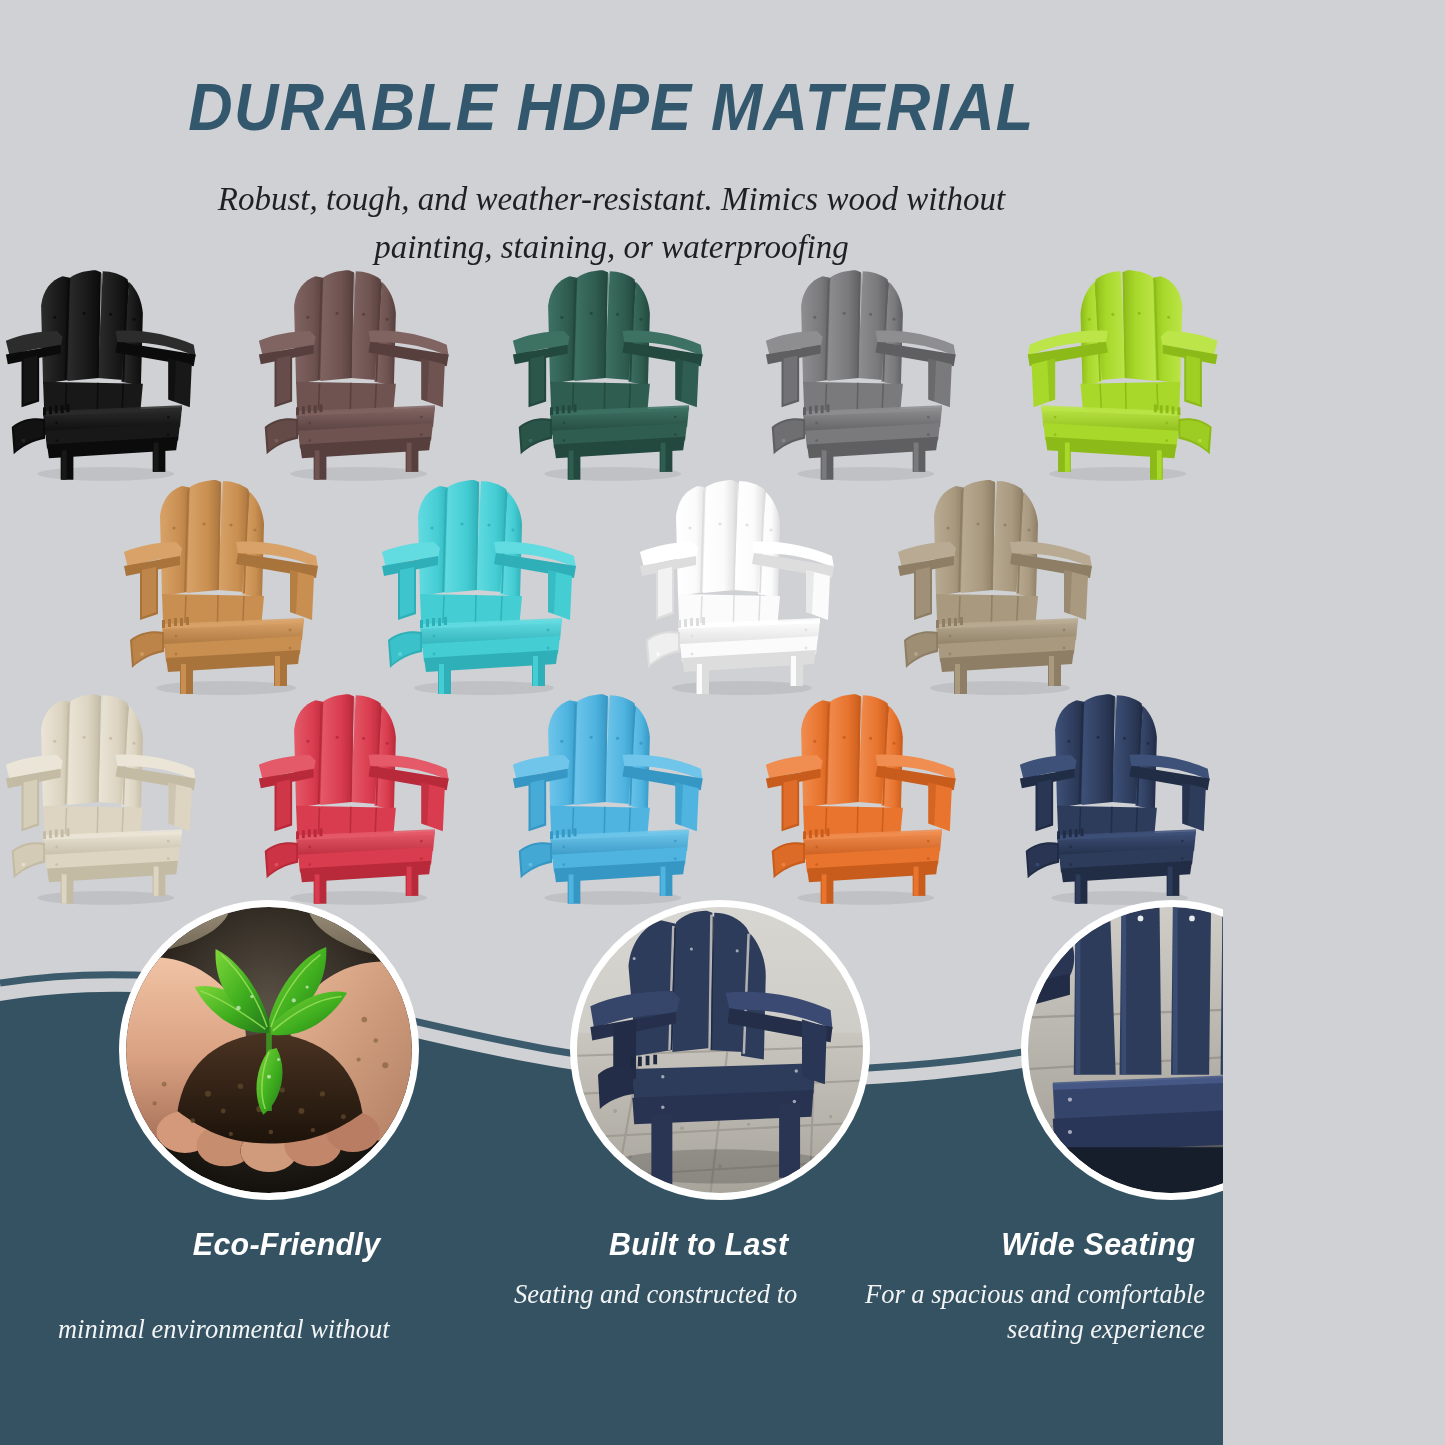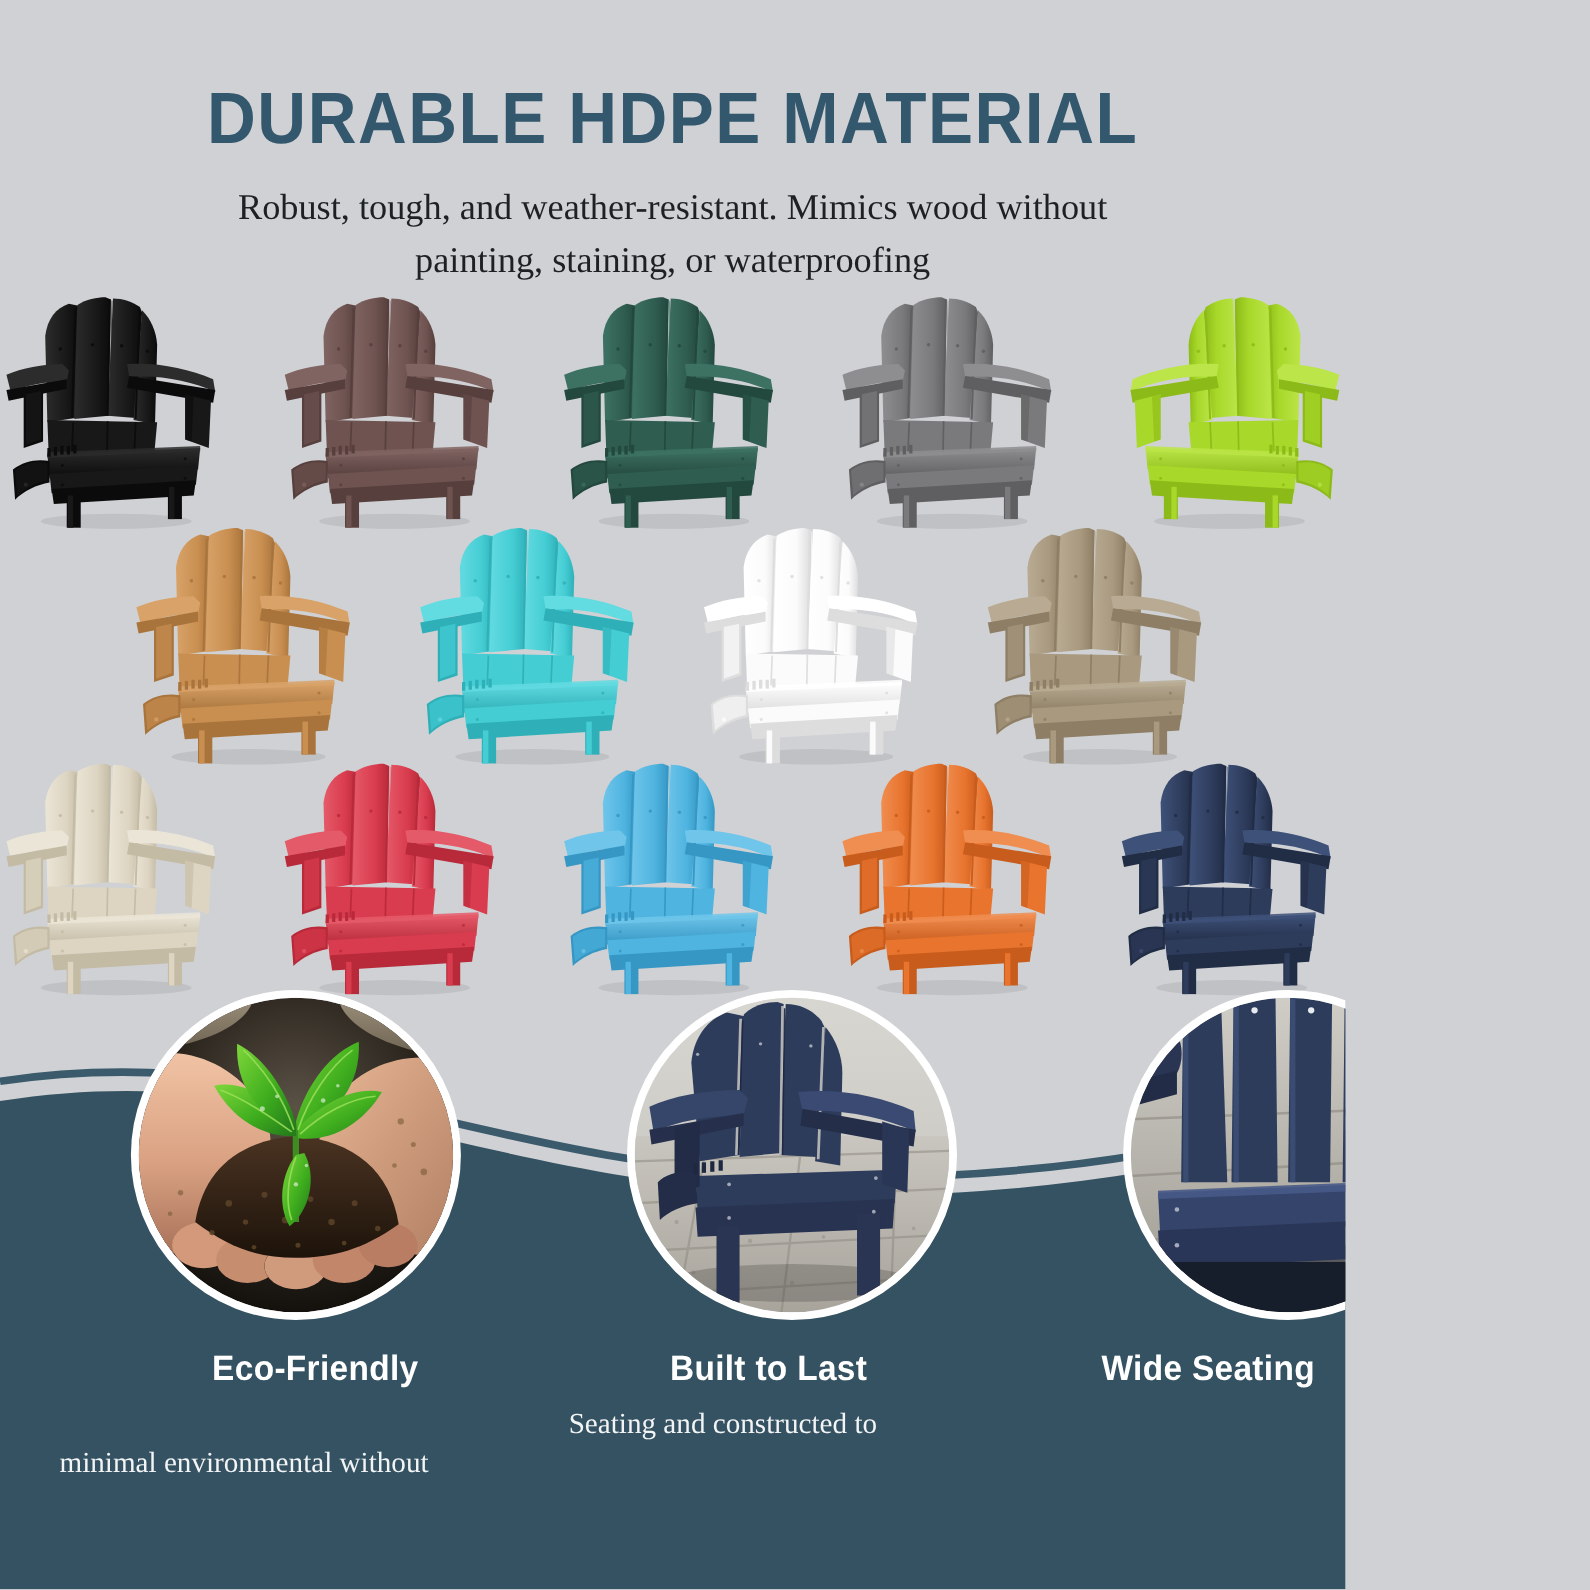--- a/index.html
+++ b/index.html
@@ -3,36 +3,36 @@
 <meta charset="utf-8">
 <style>
   * { margin:0; padding:0; box-sizing:border-box; }
   html,body { width:1445px; height:1445px; }
   body {
     font-family:"Liberation Sans", sans-serif;
     background:#cfd1d4;
     overflow:hidden;
     position:relative;
   }
-  #page { position:relative; width:1223px; height:1445px; overflow:hidden; background:#cfd1d4; }
+  #page { position:relative; width:1223px; height:1445px; overflow:hidden; background:#cfd1d4;font-style:italic; }
 
   
   .header { position:absolute; top:0; left:0; width:100%; text-align:center; padding-top:74px; }
   .title {
     font-family:"Liberation Sans", sans-serif;
     font-weight:bold;
     font-size:66px;
     letter-spacing:1.5px;
     color:#33586e;
     line-height:1.0;
     transform:scaleX(0.93);
     transform-origin:center;
   }
   .subtitle {
-    margin-top:26px;
+    margin-top:36px;
     font-family:"Liberation Serif", serif;
     font-size:33px;
     color:#1e2124;
     line-height:1.45;
     max-width:1000px;
     margin-left:auto; margin-right:auto;
   }
 
   
   .grid { position:absolute; left:0; top:268px; width:100%; }
@@ -1660,16 +1660,20 @@
       </p>
     </div>
     <div class="feat">
       <h3>Built to Last</h3>
       <p>
         <span>Seating and constructed to</span><br>
       </p>
     </div>
     <div class="feat">
       <h3>Wide Seating</h3>
+      <p>
+        <span>For a spacious and comfortable</span><br>
+        <span>seating experience</span>
+      </p>
     </div>
   </div>
 
 </div>
 
 </body></html>

